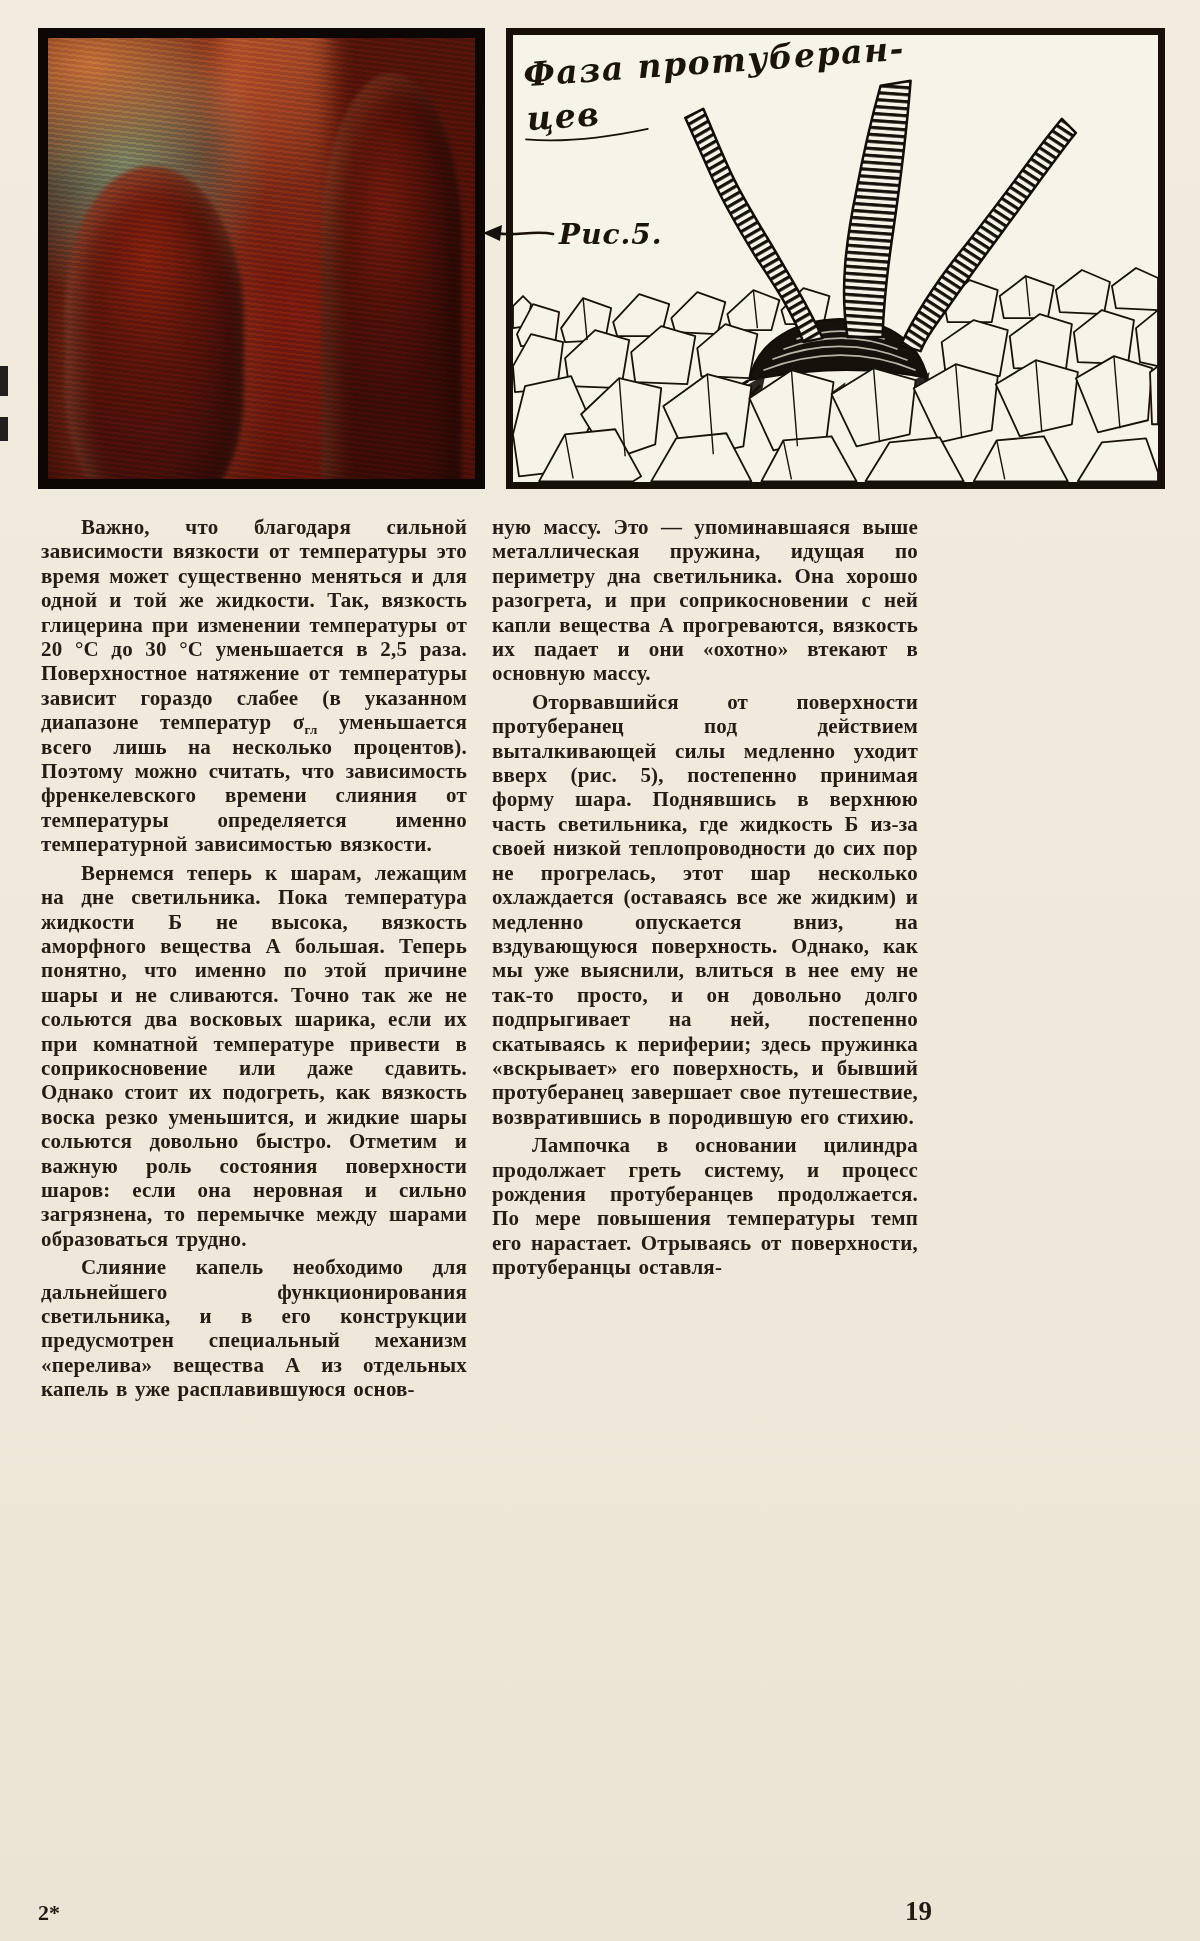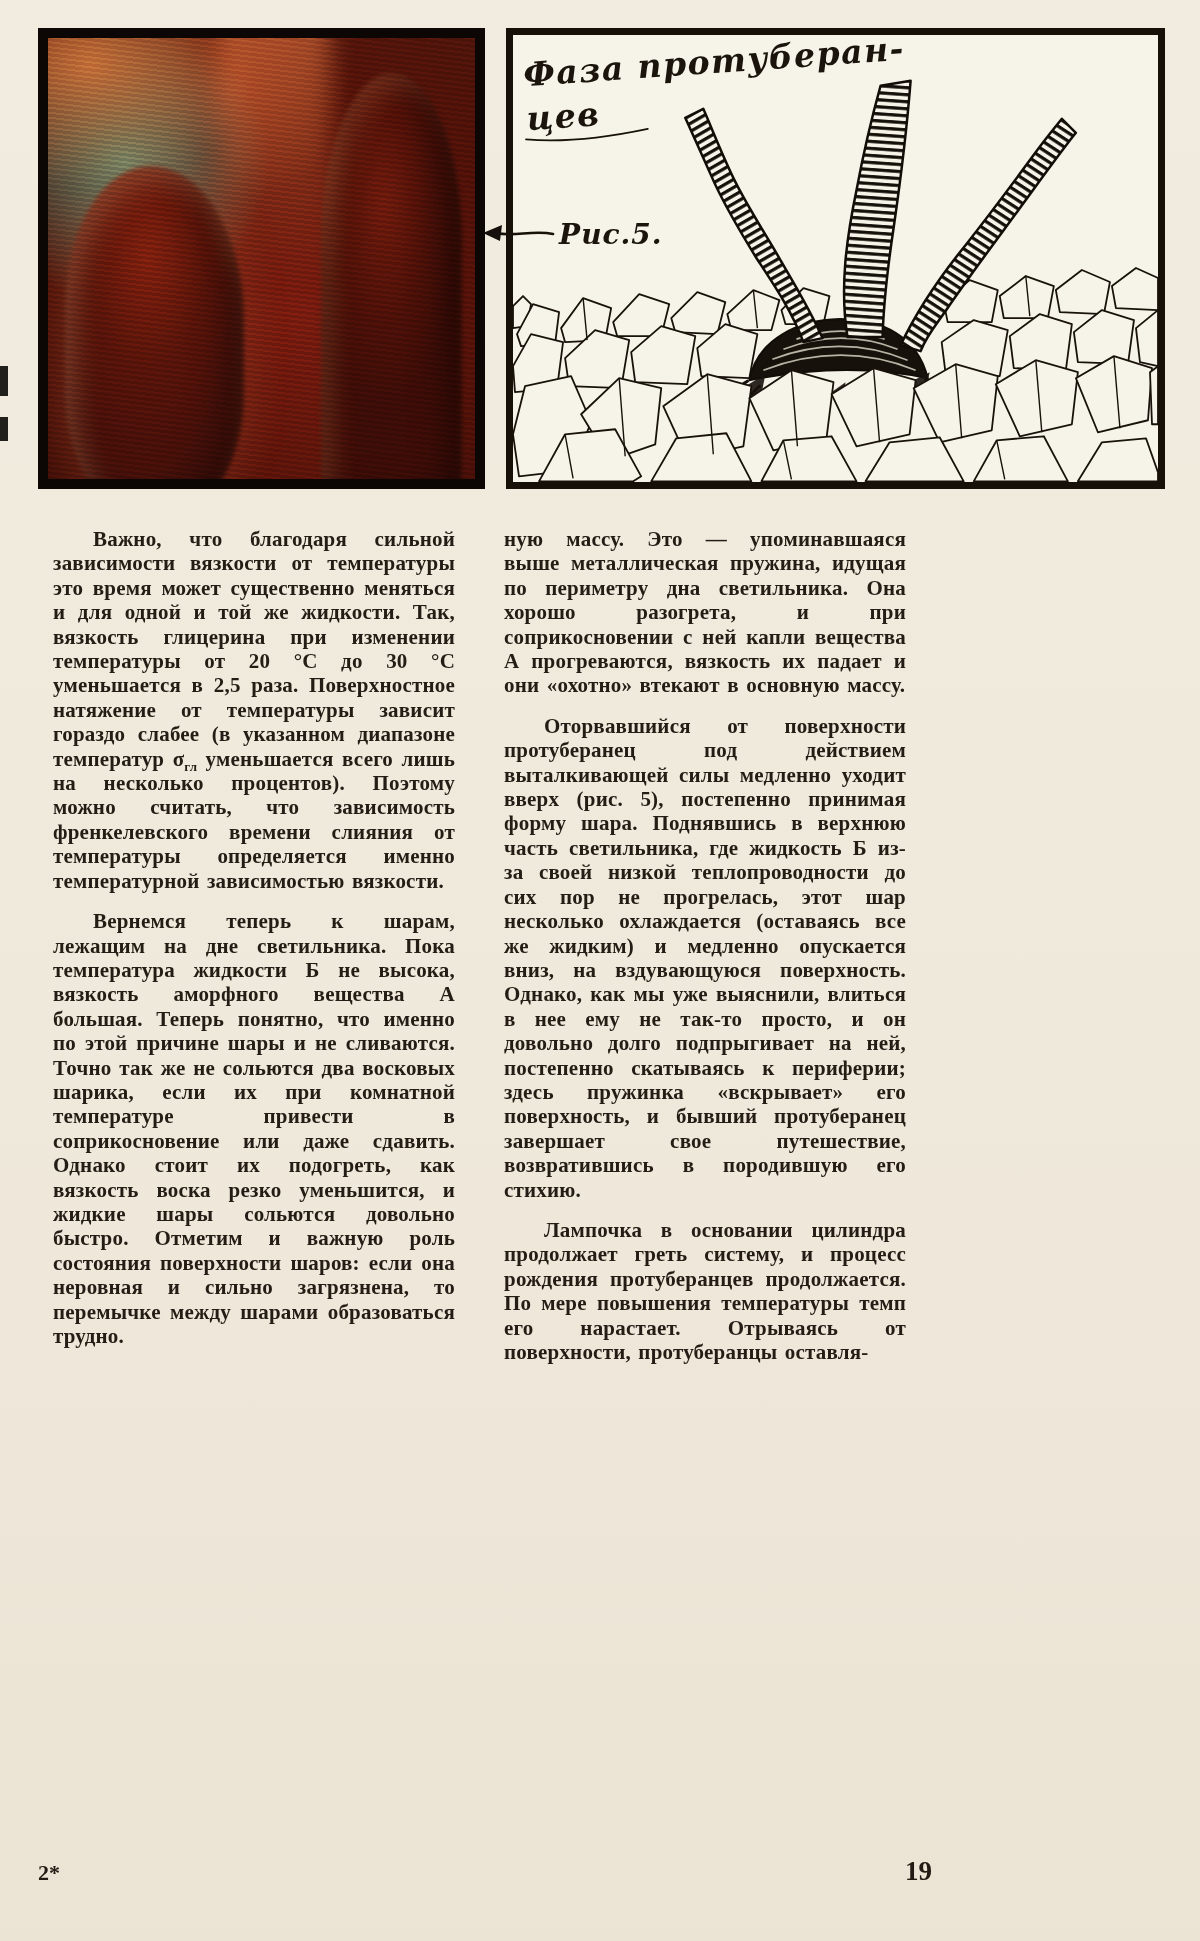--- a/index.html
+++ b/index.html
@@ -68,33 +68,33 @@
   .hand-sm{font-size:28px;letter-spacing:1px;}
   .dome-arc{fill:none;stroke:#efe9da;stroke-width:1.6;opacity:.75;}
   .tuft{fill:none;stroke:#140f09;stroke-width:3;stroke-linecap:round;}
 
   
   .col{
     position:absolute;top:511px;width:434px;text-align:justify;
     font-size:21px;line-height:24.4px;font-weight:700;
     letter-spacing:.2px;word-spacing:2px;color:#241d15;
   }
-  .col p{margin:16px;text-indent:40px;}
+  .col p{margin:4px;text-indent:40px;}
   .col p.cont{text-indent:0;}
   .col-left{left:37px;}
   .col-right{left:488px;}
   sub{font-size:13px;line-height:0;}
 
   
   .footer{
     position:absolute;left:38px;top:1856px;width:894px;
     display:flex;justify-content:space-between;align-items:baseline;font-weight:700;
   }
   .footer .mark{font-size:22px;}
-  .footer .pnum{font-size:27px;}
+  .footer .pnum{font-size:27px;margin-top:40px;}
 
   
   .edge-mark{position:absolute;left:0;width:8px;background:#22201c;}
   .m1{top:366px;height:30px;}
   .m2{top:417px;height:24px;}
 </style>
 </head>
 <body>
 
 <div class="pagewrap">
@@ -201,20 +201,21 @@
         <polygon class="crys" points="460,445 483,404 530,400 554,445"></polygon>
         <polygon class="crys" points="564,445 588,406 632,402 644,436 644,445"></polygon>
         <path class="facet" d="M106,342 L112,420 M194,338 L200,418 M278,334 L284,410 M360,332 L366,406 M442,328 L448,402 M522,324 L528,396 M600,320 L606,392 M52,398 L60,442 M270,404 L278,443 M483,404 L491,443"></path>
       </g>
     </svg>
   </figure>
 
   <div class="col col-left">
     <p><span>Важно, что благодаря сильной зависимости вязкости от температуры это время может существенно меняться и для одной и той же жидкости. Так, вязкость глицерина при изменении температуры от 20 °С до 30 °С уменьшается в 2,5 раза. Поверхностное натяжение от температуры зависит гораздо слабее (в указанном диапазоне температур </span><span>σ</span><sub>гл</sub><span> уменьшается всего лишь на несколько процентов). Поэтому можно считать, что зависимость френкелевского времени слияния от температуры определяется именно температурной зависимостью вязкости.</span></p>
     <p>Вернемся теперь к шарам, лежащим на дне светильника. Пока температура жидкости Б не высока, вязкость аморфного вещества А большая. Теперь понятно, что именно по этой причине шары и не сливаются. Точно так же не сольются два восковых шарика, если их при комнатной температуре привести в соприкосновение или даже сдавить. Однако стоит их подогреть, как вязкость воска резко уменьшится, и жидкие шары сольются довольно быстро. Отметим и важную роль состояния поверхности шаров: если она неровная и сильно загрязнена, то перемычке между шарами образоваться трудно.</p>
+    <p>Слияние капель необходимо для дальнейшего функционирования светильника, и в его конструкции предусмотрен специальный механизм «перелива» вещества А из отдельных капель в уже расплавившуюся основ-</p>
   </div>
 
   <div class="col col-right">
     <p class="cont">ную массу. Это — упоминавшаяся выше металлическая пружина, идущая по периметру дна светильника. Она хорошо разогрета, и при соприкосновении с ней капли вещества А прогреваются, вязкость их падает и они «охотно» втекают в основную массу.</p>
     <p>Оторвавшийся от поверхности протуберанец под действием выталкивающей силы медленно уходит вверх (рис. 5), постепенно принимая форму шара. Поднявшись в верхнюю часть светильника, где жидкость Б из-за своей низкой теплопроводности до сих пор не прогрелась, этот шар несколько охлаждается (оставаясь все же жидким) и медленно опускается вниз, на вздувающуюся поверхность. Однако, как мы уже выяснили, влиться в нее ему не так-то просто, и он довольно долго подпрыгивает на ней, постепенно скатываясь к периферии; здесь пружинка «вскрывает» его поверхность, и бывший протуберанец завершает свое путешествие, возвратившись в породившую его стихию.</p>
     <p>Лампочка в основании цилиндра продолжает греть систему, и процесс рождения протуберанцев продолжается. По мере повышения температуры темп его нарастает. Отрываясь от поверхности, протуберанцы оставля-</p>
   </div>
 
   <div class="footer">
     <span class="mark">2*</span>

